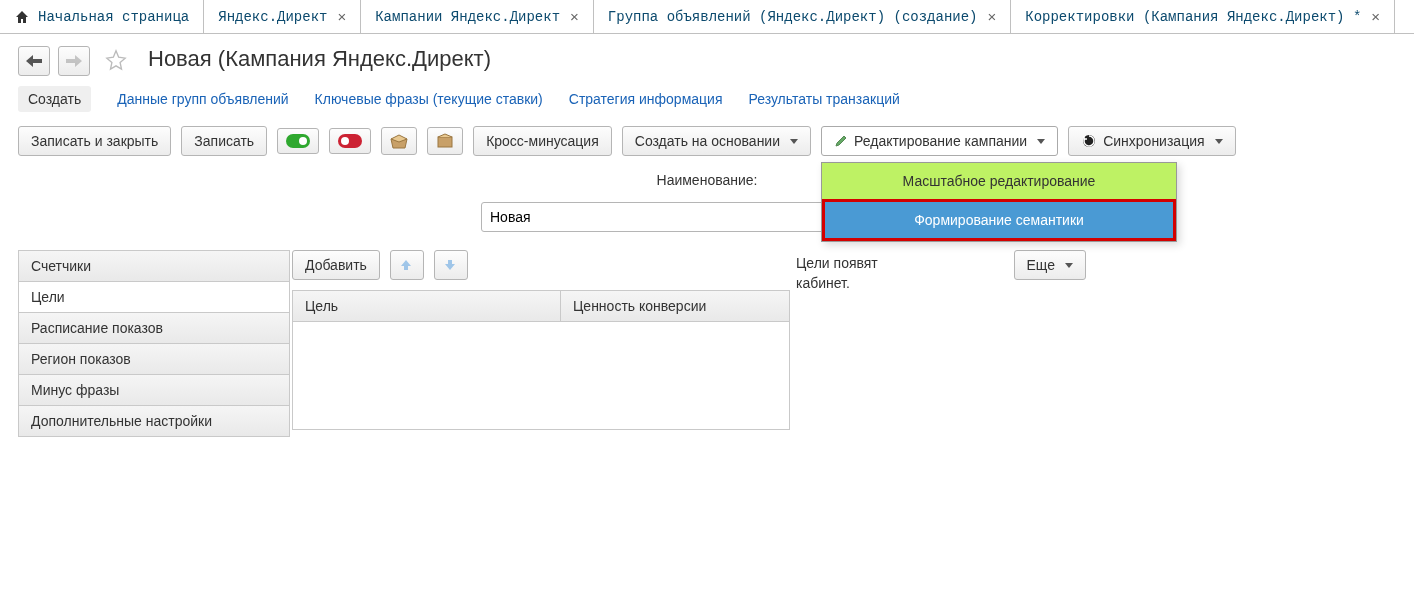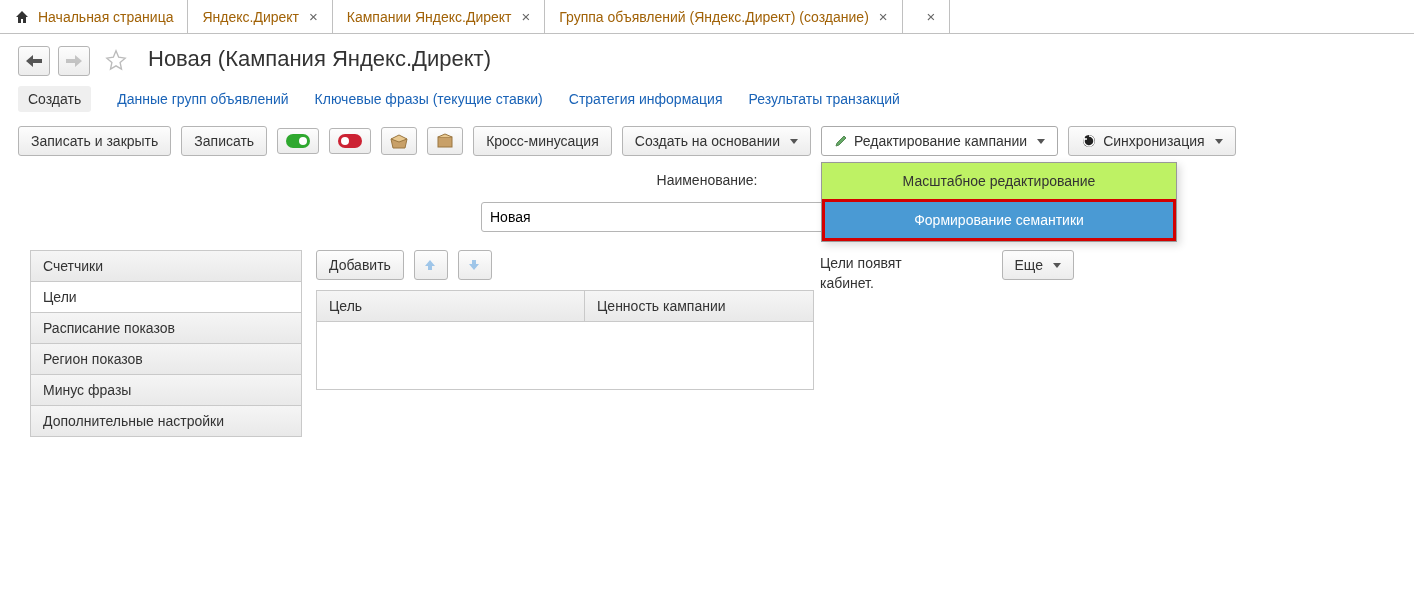--- a/index.html
+++ b/index.html
@@ -3,21 +3,21 @@
 <meta charset="utf-8">
 <style>
   * { box-sizing: border-box; margin: 0; padding: 0; }
   body { font-family: Arial, sans-serif; font-size: 14px; color: #333; background: #fff; width: 1414px; }
 
   
   .tabs-bar { display: flex; border-bottom: 1px solid #c0c0c0; background: #fff; }
   .tab { display: flex; align-items: center; padding: 8px 14px; border-right: 1px solid #c0c0c0; white-space: nowrap; }
   .tab .home-icon { margin-right: 8px; display: inline-flex; }
   .tab .close-x { margin-left: 10px; color: #666; font-size: 15px; }
-  .tab-text { color: #a16207; }
+  .tab-text { color: #0c4a6e; font-family: Liberation Mono, monospace; }
 
   
   .header-row { display: flex; padding: 12px 18px 10px 18px; gap: 8px; }
   .nav-btn { width: 32px; height: 30px; border: 1px solid #b5b5b5; background: linear-gradient(#fdfdfd,#ececec); border-radius: 3px; display: inline-flex; align-items: center; justify-content: center; }
   .nav-btn.disabled svg { opacity: .3; }
   .star-btn { width: 28px; height: 28px; display: inline-flex; align-items: center; justify-content: center; margin: 0 4px; }
   .page-title { font-size: 22px; font-weight: 400; color: #333; margin-left: 6px; }
 
   
   .section-nav { display: flex; gap: 26px; padding: 0 18px 14px 18px; align-items: center; }
@@ -37,33 +37,33 @@
   .dropdown-item { padding: 10px 14px; text-align: center; color: #333; }
   .dropdown-item.highlight { background: #4a9ad4; color: #fff; border: 3px solid #d30000; }
   .dropdown-wrap { position: relative; display: inline-block; }
 
   
   .name-row { display: flex; align-items: center; gap: 14px; padding: 0 18px 18px 18px; flex-direction: column; }
   .name-row label { color: #333; }
   .name-input { width: 452px; height: 30px; border: 1px solid #b5b5b5; border-radius: 3px; padding: 0 8px; font-size: 14px; }
 
   
-  .main-area { display: flex; padding: 0 30px; gap: 14px; align-items: flex-start; }
+  .main-area { display: flex; padding: 0 18px; gap: 2px; align-items: flex-start; }
   .side-list { width: 272px; border: 1px solid #c9c9c9; }
   .side-item { padding: 7px 12px; border-bottom: 1px solid #c9c9c9; background: linear-gradient(#f5f5f5,#e9e9e9); cursor: pointer; }
   .side-item:last-child { border-bottom: none; }
   .side-item.selected { background: #fff; }
 
   .content-pane { flex: 1; position: relative; }
   .content-toolbar { display: flex; align-items: center; gap: 10px; margin-bottom: 10px; }
   .content-toolbar .spacer { flex: 1; }
   .arrow-btn { width: 34px; height: 30px; }
   .arrow-btn svg { opacity: .55; }
 
-  .table-box { border: 1px solid #c9c9c9; width: 498px; height: 100px; }
+  .table-box { border: 1px solid #c9c9c9; width: 498px; height: 140px; }
   .thead-row { display: flex; background: linear-gradient(#f5f5f5,#e9e9e9); border-bottom: 1px solid #c9c9c9; }
   .th { padding: 7px 12px; border-right: 1px solid #c9c9c9; }
   .th:first-child { width: 268px; }
   .th:last-child { flex: 1; border-right: none; }
 
   .hint-text { position: absolute; top: 4px; left: 504px; color: #333; line-height: 1.4; }
 
   
   .pill { display:inline-block; width:24px; height:14px; border-radius:7px; position:relative; }
   .pill::after { content:''; position:absolute; width:8px; height:8px; border-radius:50%; background:#fff; top:3px; }
@@ -88,20 +88,21 @@
   </div>
   <div class="tab">
     <span class="tab-text">Кампании Яндекс.Директ</span>
     <span class="close-x">×</span>
   </div>
   <div class="tab">
     <span class="tab-text">Группа объявлений (Яндекс.Директ) (создание)</span>
     <span class="close-x">×</span>
   </div>
   <div class="tab">
+    <span class="tab-text">Корректировки (Кампания Яндекс.Директ) *</span>
     <span class="close-x">×</span>
   </div>
 </div>
 
 <div class="header-row">
   <button class="nav-btn">
     <svg width="16" height="12" viewBox="0 0 16 12">
         <path d="M0 6 L7 0 L7 4 L16 4 L16 8 L7 8 L7 12 Z" fill="#555"></path>
       </svg>
   </button>
@@ -214,17 +215,17 @@
     </div>
 
     <div class="hint-text">
       <span>Цели появят</span><br>
       <span>кабинет.</span>
     </div>
 
     <div class="table-box">
       <div class="thead-row">
         <div class="th">Цель</div>
-        <div class="th">Ценность кампании</div>
+        <div class="th">Ценность конверсии</div>
       </div>
     </div>
   </div>
 </div>
 
 </body></html>

